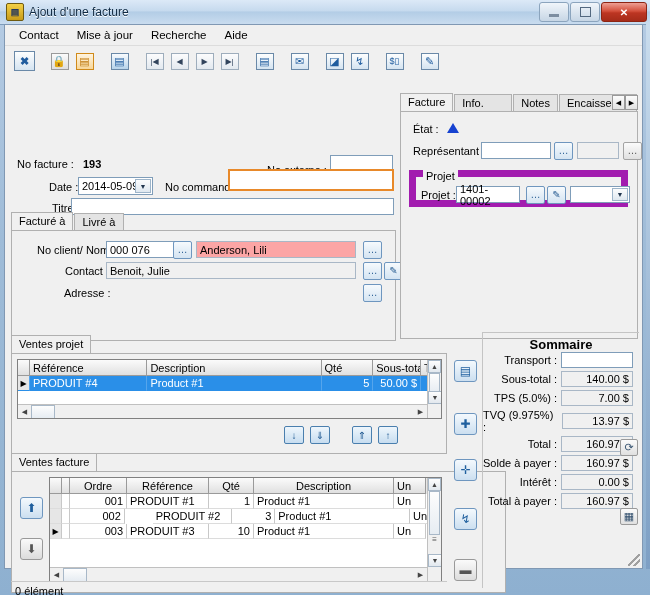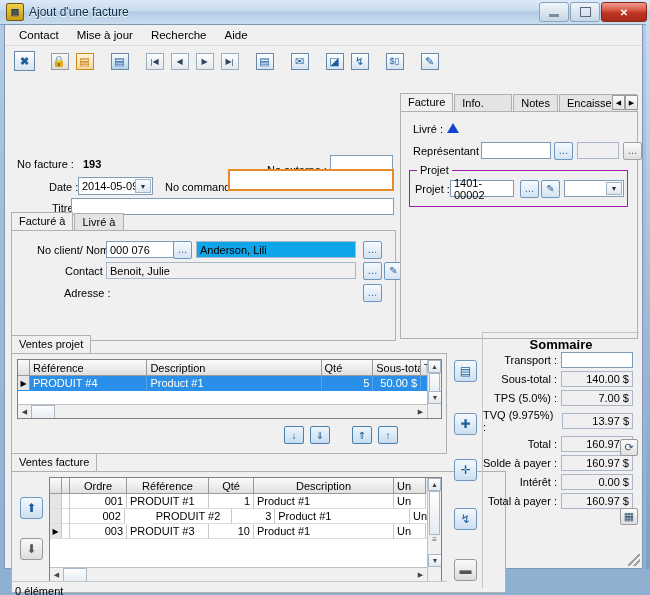--- a/index.html
+++ b/index.html
@@ -123,21 +123,21 @@
     border: 1px solid #b0b0b0; border-bottom: none;
     background: #e4e4e4; padding: 2px 7px 2px 7px; font-size: 11px;
     margin-right: 1px; box-sizing: border-box; height: 18px;
   }
   .tab.active { background: #f0f0f0; height: 19px; border-bottom: 1px solid #f0f0f0; }
   .tabbody {
     border: 1px solid #b0b0b0; background: #f0f0f0; box-sizing: border-box;
     margin-top: -1px;
   }
   .groupbox {
-    border: 1px solid #a21caf; box-sizing: border-box; position: relative;
+    border: 7px solid #a21caf; box-sizing: border-box; position: relative;
   }
   .groupbox > .gtitle {
     position: absolute; top: -7px; left: 7px; background: #f0f0f0;
     padding: 0 3px; font-size: 11px;
   }
   
   .grid {
     background: #fff; border: 1px solid #808080; box-sizing: border-box;
     overflow: hidden; position: relative;
   }
@@ -325,21 +325,21 @@
 
       <div style="position:absolute;left:6px;top:136px;width:385px;">
         <div class="tabstrip">
           <div class="tab active">Facturé à</div>
           <div class="tab">Livré à</div>
         </div>
         <div class="tabbody" style="height:111px;position:relative;">
           <div class="lbl" style="position:absolute;left:25px;top:13px;">No client/ Nom :</div>
           <div class="fld" style="position:absolute;left:94px;top:10px;width:80px;">000 076</div>
           <div class="btn3" style="position:absolute;left:161px;top:10px;">…</div>
-          <div class="fld" style="position:absolute;left:184px;top:10px;width:160px;background:#0ea5e9;border-color:#a9b7c6;">Anderson, Lili</div>
+          <div class="fld" style="position:absolute;left:184px;top:10px;width:160px;background:#fca5a5;border-color:#a9b7c6;">Anderson, Lili</div>
           <div class="btn3" style="position:absolute;left:351px;top:10px;">…</div>
 
           <div class="lbl" style="position:absolute;left:53px;top:34px;">Contact :</div>
           <div class="fld" style="position:absolute;left:94px;top:31px;width:250px;background:#f0f0f0;border-color:#a9b7c6;">Benoit, Julie</div>
           <div class="btn3" style="position:absolute;left:351px;top:31px;">…</div>
           <div class="btnpencil" style="position:absolute;left:372px;top:31px;">✎</div>
 
           <div class="lbl" style="position:absolute;left:52px;top:56px;">Adresse :</div>
           <div class="btn3" style="position:absolute;left:351px;top:53px;">…</div>
         </div>
@@ -348,21 +348,21 @@
       <div style="position:absolute;left:395px;top:17px;width:238px;">
         <div class="tabstrip" style="position:relative;">
           <div class="tab active">Facture</div>
           <div class="tab">Info. sup.</div>
           <div class="tab">Notes</div>
           <div class="tab" style="max-width:78px;overflow:hidden;">Encaissements/Rembo</div>
           <div style="position:absolute;right:13px;top:2px;width:13px;height:15px;border:1px solid #9a9a9a;background:linear-gradient(180deg,#fcfcfc,#e2e2e2);display:flex;align-items:center;justify-content:center;font-size:7px;box-sizing:border-box;">◀</div>
           <div style="position:absolute;right:0px;top:2px;width:13px;height:15px;border:1px solid #9a9a9a;background:linear-gradient(180deg,#fcfcfc,#e2e2e2);display:flex;align-items:center;justify-content:center;font-size:7px;box-sizing:border-box;">▶</div>
         </div>
         <div class="tabbody" style="height:228px;position:relative;">
-          <div class="lbl" style="position:absolute;left:12px;top:11px;">Livré :</div>
+          <div class="lbl" style="position:absolute;left:12px;top:11px;">État :</div>
           <div style="position:absolute;left:46px;top:11px;">
               <div class="triangle-up"></div>
             </div>
 
           <div class="lbl" style="position:absolute;left:12px;top:33px;">Représentant :</div>
           <div class="fld" style="position:absolute;left:80px;top:30px;width:70px;"></div>
           <div class="btn3" style="position:absolute;left:153px;top:30px;">…</div>
           <div class="fld ro" style="position:absolute;left:176px;top:30px;width:42px;"></div>
           <div class="btn3" style="position:absolute;left:222px;top:30px;border-color:#a3a3a3;background:linear-gradient(180deg,#fbfbfb,#e0e0e0);color:#555;">…</div>
 

